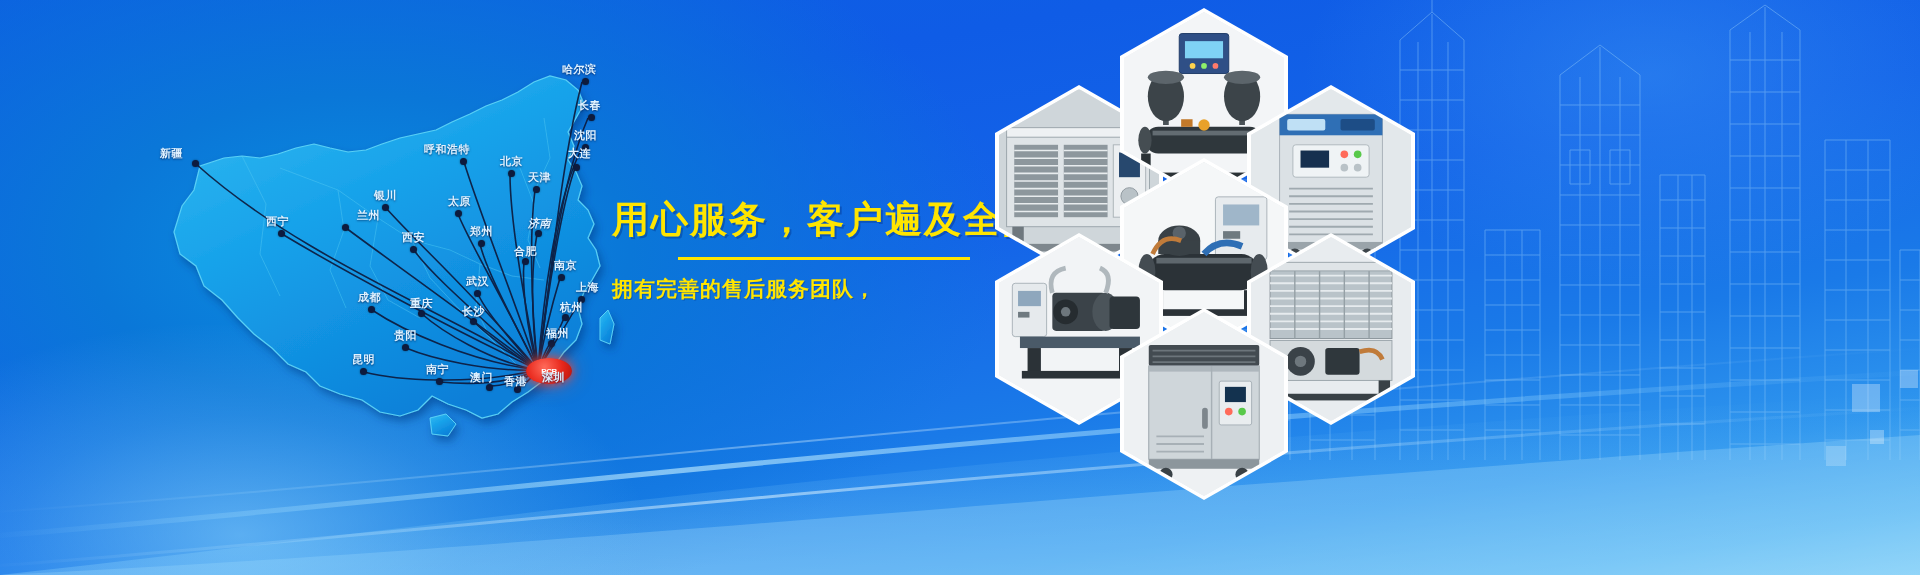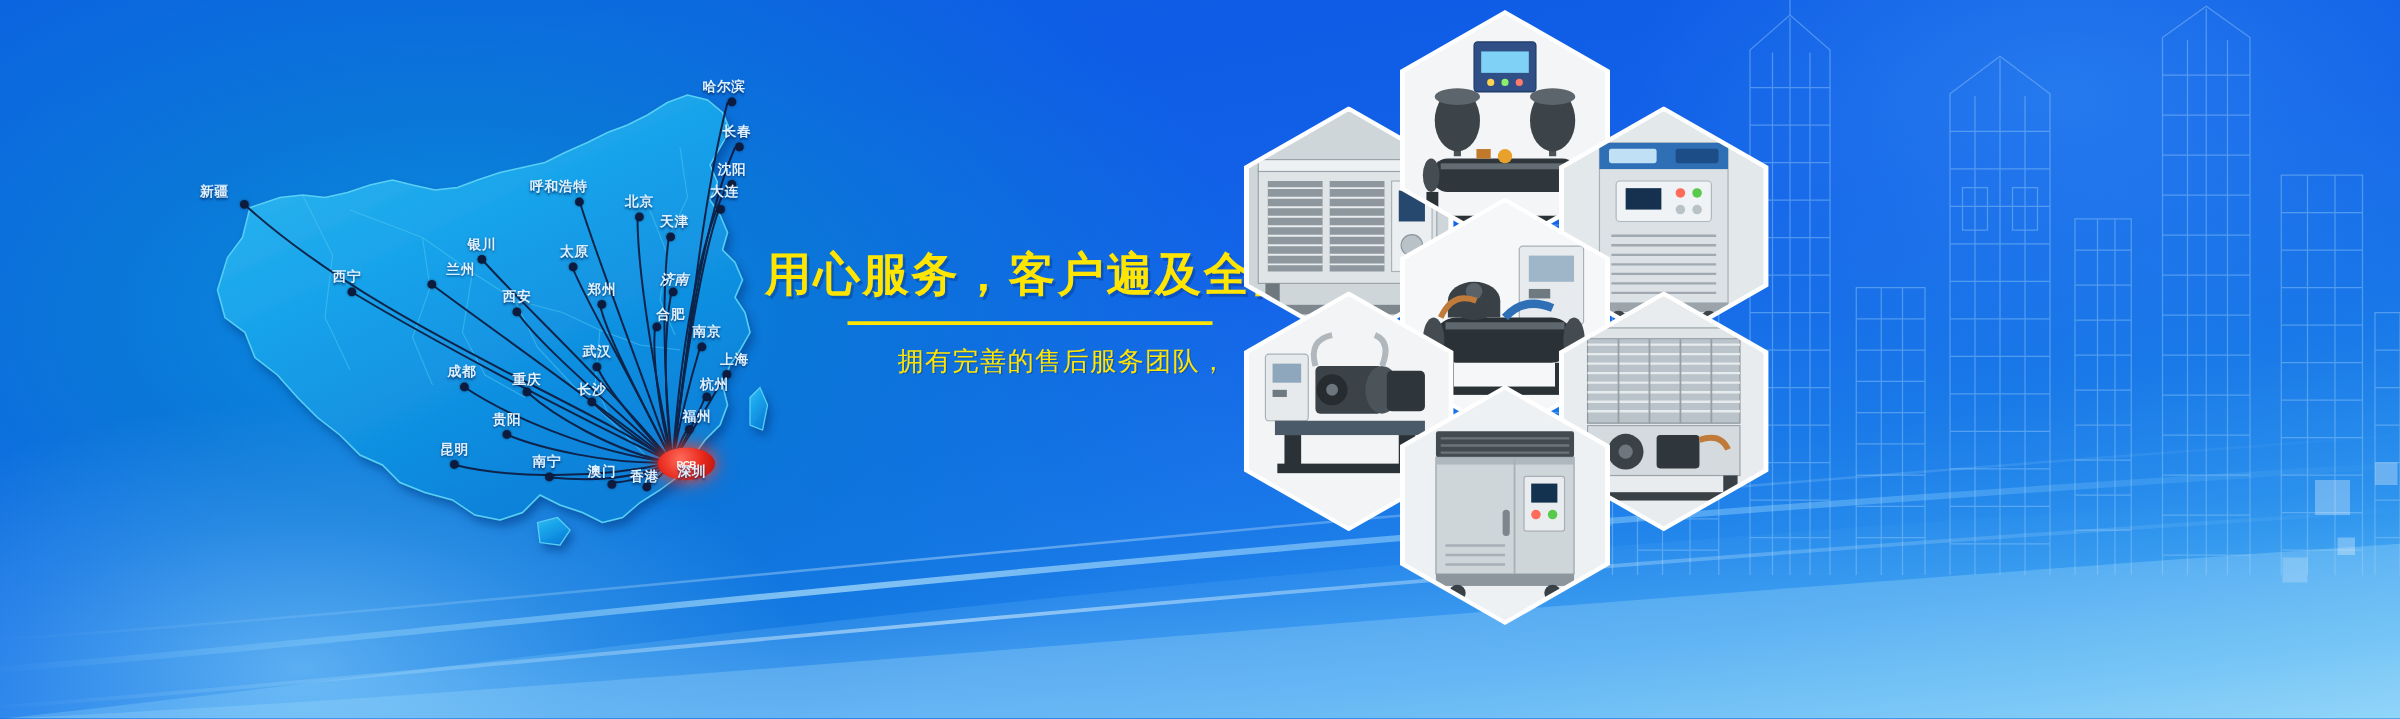--- a/index.html
+++ b/index.html
@@ -50,23 +50,23 @@
 
   
   .textblock { position:absolute; left:612px; top:200px; width:370px; }
   .headline {
     color:#ffe500; font-size:37px; font-weight:bold; letter-spacing:2px;
     font-family:"DejaVu Sans","Liberation Sans",sans-serif;
     text-shadow:2px 2px 0 rgba(0,40,120,.35);
     white-space:nowrap; line-height:1.1;
   }
   .divider { height:3px; background:#ffe500; margin:16px 0 14px 66px; width:292px; }
-  .sub { color:#ffe500; font-size:21px; font-weight:normal; letter-spacing:1px;
+  .sub { color:#ffe500; font-size:21px; font-weight:bold; letter-spacing:1px;
     font-family:"DejaVu Sans","Liberation Sans",sans-serif;
-    text-align:right; line-height:1.45; text-shadow:1px 1px 0 rgba(0,40,120,.35); }
+    text-align:left; line-height:1.45; text-shadow:1px 1px 0 rgba(0,40,120,.35); }
 
   
   .hexes { position:absolute; left:955px; top:-10px; width:560px; height:590px; }
   .hex { position:absolute; width:168px; height:192px;
     clip-path:polygon(50% 0%, 100% 25%, 100% 75%, 50% 100%, 0% 75%, 0% 25%);
     background:#ffffff; }
   .hex .inner { position:absolute; inset:4px;
     clip-path:polygon(50% 0%, 100% 25%, 100% 75%, 50% 100%, 0% 75%, 0% 25%);
     overflow:hidden; background:#e9edf0; }
   .photo { position:absolute; inset:0; }
@@ -280,21 +280,21 @@
       <div class="city-label" style="left:370px;top:136px;">北京</div>
       <div class="city-label" style="left:438px;top:128px;">大连</div>
       <div class="city-label" style="left:398px;top:152px;">天津</div>
       <div class="city-label" style="left:244px;top:170px;">银川</div>
       <div class="city-label" style="left:318px;top:176px;">太原</div>
       <div class="city-label" style="left:398px;top:198px;font-style:italic;">济南</div>
       <div class="city-label" style="left:209px;top:190px;margin-left:18px;">兰州</div>
       <div class="city-label" style="left:136px;top:196px;">西宁</div>
       <div class="city-label" style="left:272px;top:212px;">西安</div>
       <div class="city-label" style="left:340px;top:206px;">郑州</div>
-      <div class="city-label" style="left:395px;top:226px;text-align:center;">合肥</div>
+      <div class="city-label" style="left:384px;top:226px;text-align:center;">合肥</div>
       <div class="city-label" style="left:424px;top:240px;">南京</div>
       <div class="city-label" style="left:336px;top:256px;">武汉</div>
       <div class="city-label" style="left:446px;top:262px;">上海</div>
       <div class="city-label" style="left:430px;top:282px;">杭州</div>
       <div class="city-label" style="left:332px;top:286px;">长沙</div>
       <div class="city-label" style="left:228px;top:272px;">成都</div>
       <div class="city-label" style="left:280px;top:278px;">重庆</div>
       <div class="city-label" style="left:416px;top:308px;">福州</div>
       <div class="city-label" style="left:264px;top:310px;">贵阳</div>
       <div class="city-label" style="left:222px;top:334px;">昆明</div>

